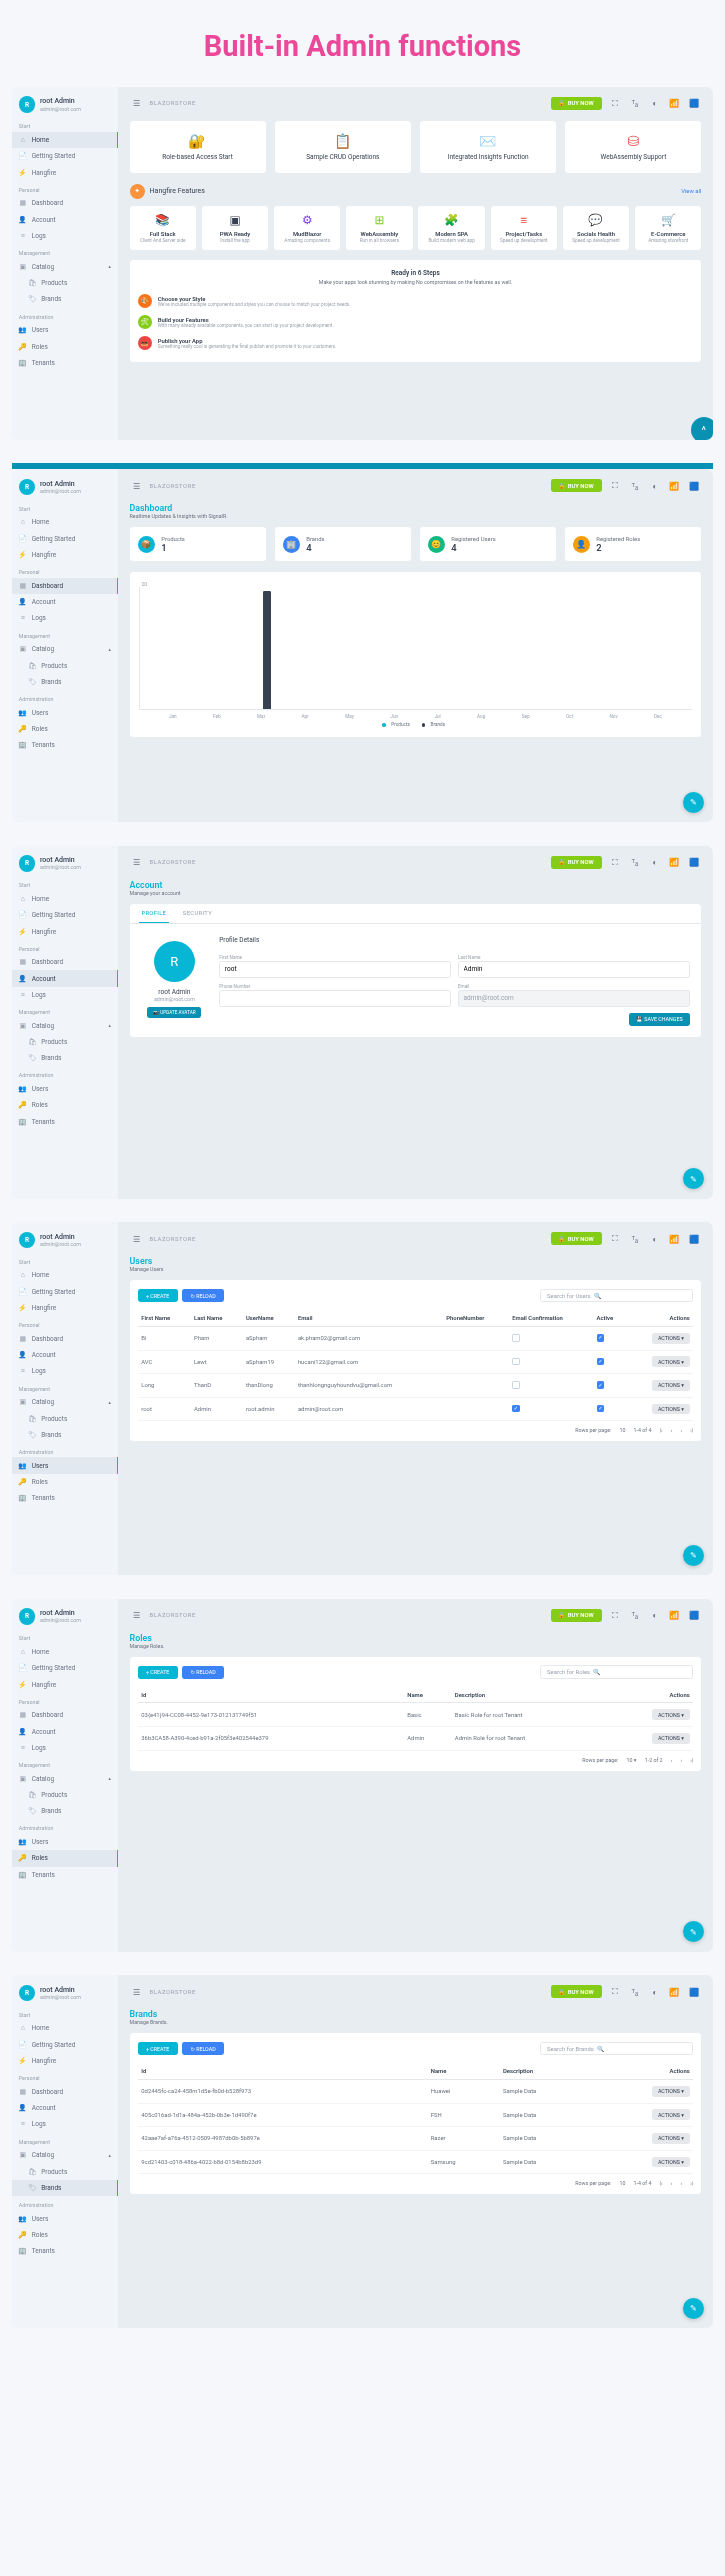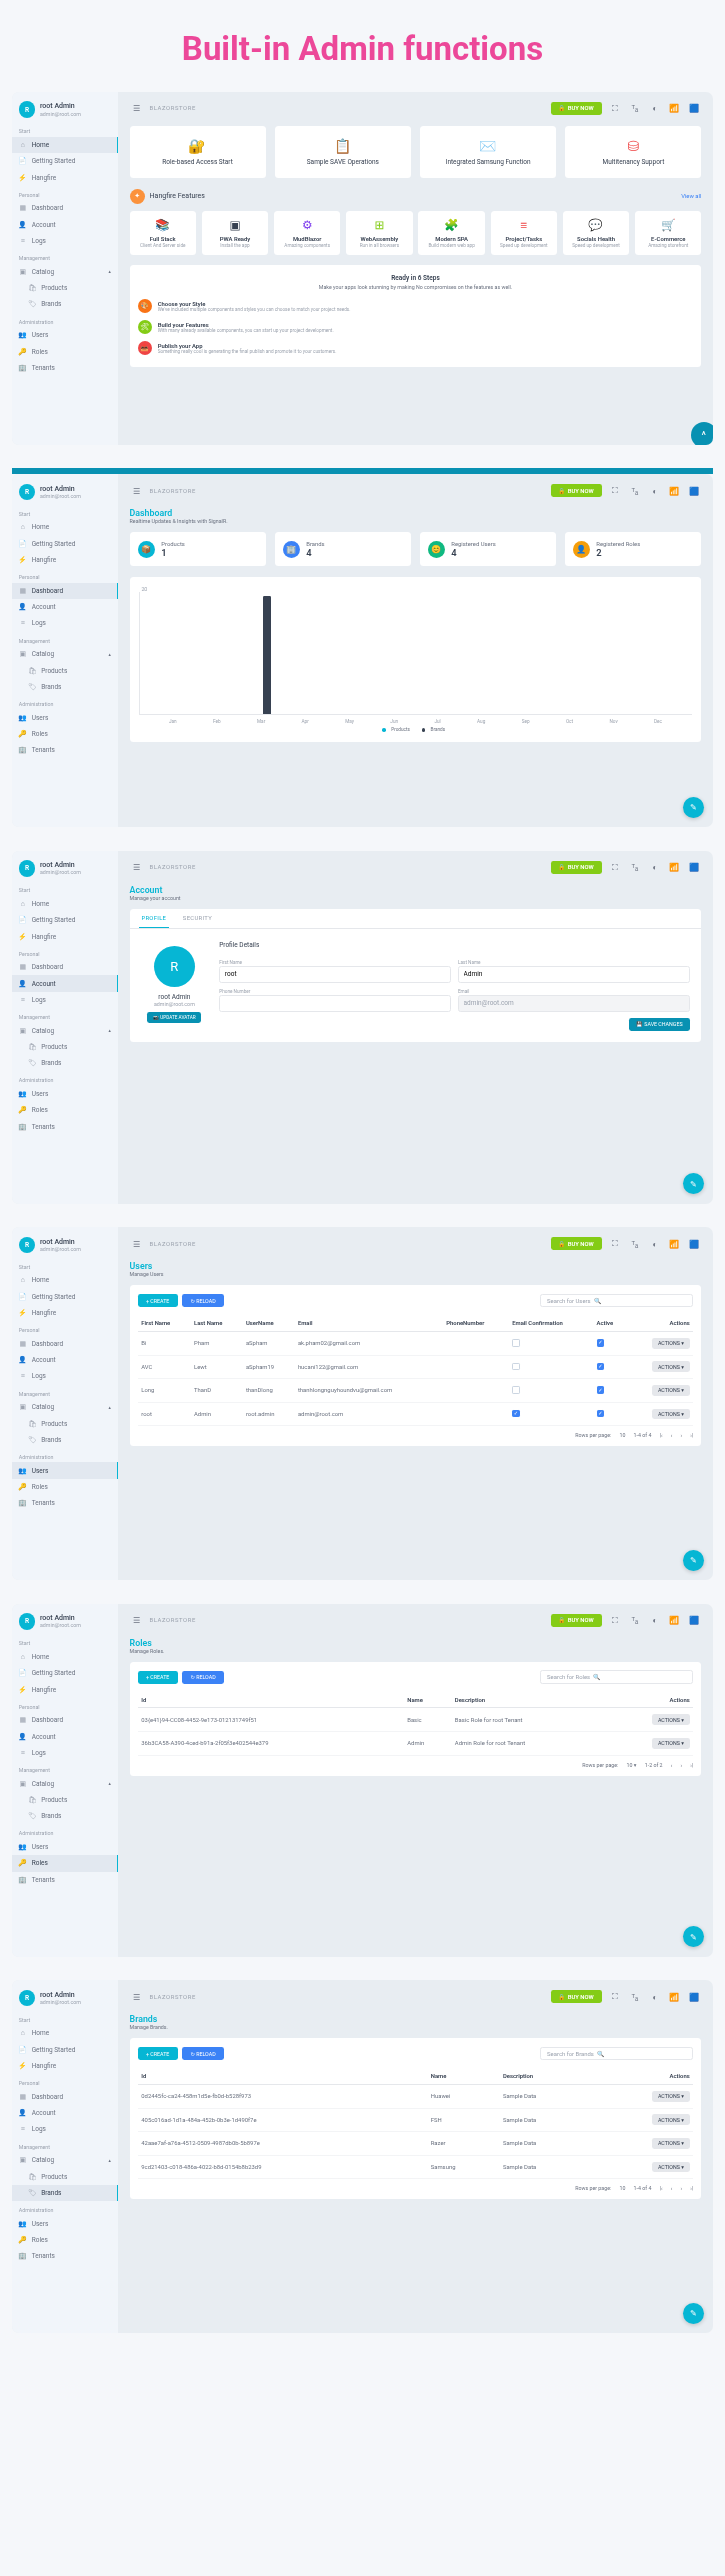--- a/index.html
+++ b/index.html
@@ -1,17 +1,17 @@
 <!DOCTYPE html>
 <html style="font-size:9.4px"><head>
 <meta charset="utf-8">
 <style>
 *{box-sizing:border-box;margin:0;padding:0;font-family:-apple-system,BlinkMacSystemFont,'Segoe UI',Roboto,sans-serif}
 body{background:#f5f7fa;padding:11.8px}
-.main-title{text-align:center;font-size:33px;font-weight:700;color:#ec4899;margin:17.6px 0 23.5px}
+.main-title{text-align:center;font-size:29px;font-weight:700;color:#ec4899;margin:17.6px 0 23.5px}
 .shot{background:#e8edf2;border-radius:7px;margin-bottom:23.5px;overflow:hidden;display:flex;min-height:353px}
 .sidebar{width:106px;background:#f1f5fa;padding:4.7px 0;font-size:6.5px;color:#6b7280;flex-shrink:0}
 .user-row{display:flex;align-items:center;gap:4.7px;padding:4.7px 7px}
 .avatar-sm{width:16.5px;height:16.5px;border-radius:50%;background:#06b6d4;color:#fff;display:flex;align-items:center;justify-content:center;font-size:6.5px;font-weight:600}
 .user-info{line-height:1.2}
 .user-name{color:#374151;font-weight:500;font-size:7px}
 .user-email{font-size:5.3px;color:#9ca3af}
 .nav-sec{padding:2.4px 7px;font-size:5.3px;color:#9ca3af;margin-top:3.5px}
 .nav-item{display:flex;align-items:center;gap:4.7px;padding:4.1px 7px;color:#6b7280;cursor:pointer;font-size:6.5px}
 .nav-item.active{background:#e2e8f0;border-right:1.8px solid #06b6d4;color:#374151}
@@ -175,29 +175,29 @@
 <span class="tb-ico green">📶</span>
 <span class="tb-ico blue">🟦</span>
       </div>
     <div class="feat-row" id="feat-row">
         <div class="feat-card">
           <div class="feat-ico" style="color:#f97316">🔐</div>
           <div class="feat-lbl">Role-based Access Start</div>
         </div>
         <div class="feat-card">
           <div class="feat-ico" style="color:#ef4444">📋</div>
-          <div class="feat-lbl">Sample SAVE Operations</div>
+          <div class="feat-lbl">Sample CRUD Operations</div>
         </div>
         <div class="feat-card">
           <div class="feat-ico" style="color:#f97316">✉️</div>
-          <div class="feat-lbl">Integrated Samsung Function</div>
+          <div class="feat-lbl">Integrated Insights Function</div>
         </div>
         <div class="feat-card">
           <div class="feat-ico" style="color:#ef4444">⛁</div>
-          <div class="feat-lbl">Multitenancy Support</div>
+          <div class="feat-lbl">WebAssembly Support</div>
         </div>
       </div>
     <div class="hl-bar">
       <span class="hl-pill">✦</span>
       <span class="hl-title">Hangfire Features</span>
       <span class="hl-view">View all</span>
     </div>
     <div class="hl-row" id="hl-row">
         <div class="hl-card">
           <div class="hl-ico" style="color:#d97706">📚</div>

